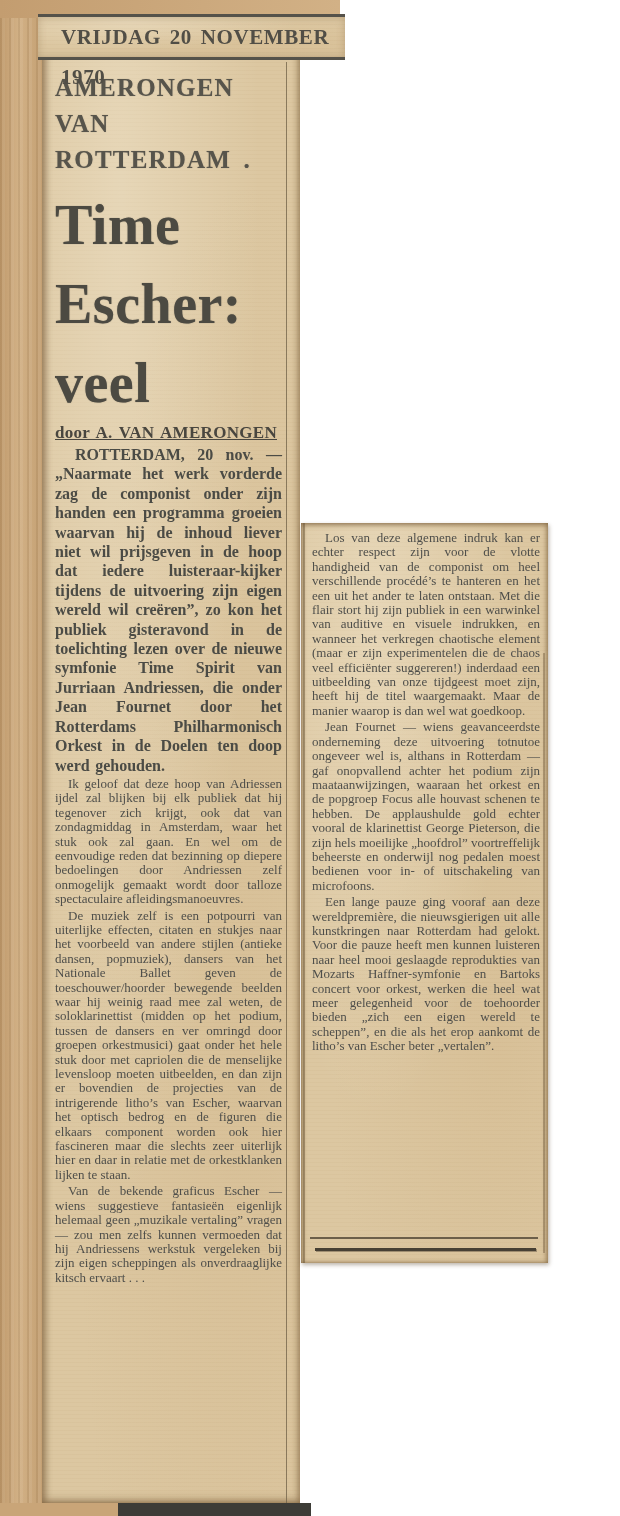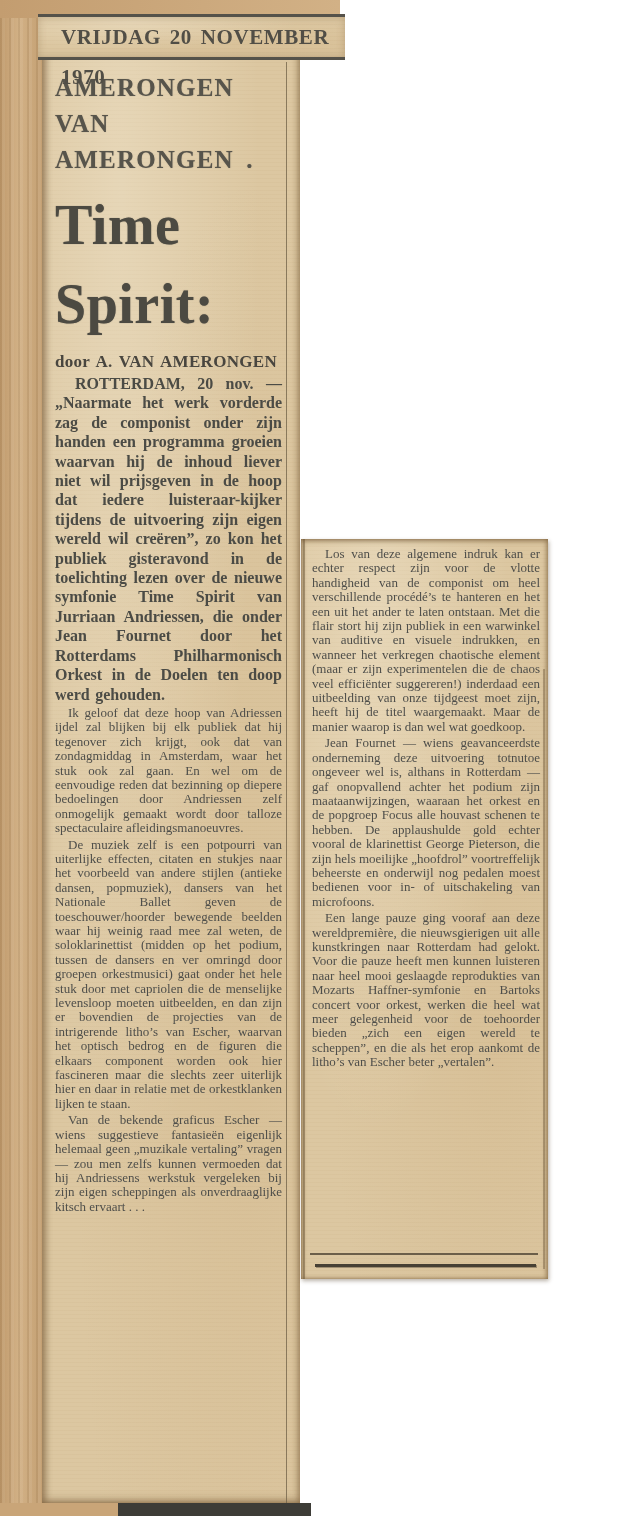--- a/index.html
+++ b/index.html
@@ -62,39 +62,39 @@
     line-height:36px;letter-spacing:1.2px;word-spacing:5px;
     text-shadow:0 0 1px rgba(87,84,75,.5);
   }
   .headline{margin-top:8px;}
   .headline .hl-line{
     display:block;font-size:56px;font-weight:bold;color:#4c4a42;
     line-height:79px;letter-spacing:.5px;
     text-shadow:0 0 1px rgba(70,66,58,.55);
   }
   .byline{
-    margin-top:8px;font-size:17px;font-weight:bold;color:#49463f;
-    letter-spacing:.3px;word-spacing:2px;
+    margin-top:0;font-size:17px;font-weight:bold;color:#49463f;
+    letter-spacing:.3px;word-spacing:2px;text-decoration:underline;
   }
   
   .lead{
     margin:2px 0 0 0;
     font-size:16px;font-weight:bold;color:#4b4b45;
     line-height:19.4px;text-align:justify;text-indent:20px;
     word-spacing:1.5px;
   }
   .bodytext p{
     margin:2px 0 0 0;
     font-size:13px;color:#4e4e4a;
     line-height:14.4px;text-align:justify;text-indent:13px;
   }
   .left-clipping .bodytext{}
   
   .right-clipping{
-    position:absolute;left:301px;top:539px;width:247px;height:740px;
+    position:absolute;left:301px;top:523px;width:247px;height:740px;
     overflow:hidden;box-sizing:border-box;
     padding:6px 8px 0 11px;
     box-shadow:
       1px 2px 4px rgba(60,40,15,.35),
       inset 2px 0 4px rgba(95,65,30,.40),
       inset -2px 0 4px rgba(95,65,30,.35),
       inset 0 3px 5px rgba(95,65,30,.30);
   }
   .right-clipping .edge-line-left{
     position:absolute;left:2px;top:0;bottom:0;width:2px;background:rgba(90,70,40,.40);
@@ -125,25 +125,26 @@
 <body>
 
 <div class="backing-left"></div>
 <div class="backing-top"></div>
 
 <div class="left-clipping paper">
   <div class="col-rule-right"></div>
   <div class="left-inner">
     <div class="kicker">
       <span>AMERONGEN VAN</span><br>
-      <span>AMERONGEN .</span>
+      <span>ROTTERDAM .</span>
     </div>
     <div class="headline">
       <span class="hl-line">Time</span>
-      <span class="hl-line">Spirit:</span>
+      <span class="hl-line">Escher:</span>
+      <span class="hl-line">veel</span>
     </div>
     <div class="byline">door A. VAN AMERONGEN</div>
     <p class="lead">ROTTERDAM, 20 nov. — „Naarmate het werk vorderde zag de componist onder zijn handen een programma groeien waarvan hij de inhoud liever niet wil prijsgeven in de hoop dat iedere luisteraar-kijker tijdens de uitvoering zijn eigen wereld wil creëren”, zo kon het publiek gisteravond in de toelichting lezen over de nieuwe symfonie Time Spirit van Jurriaan Andriessen, die onder Jean Fournet door het Rotterdams Philharmonisch Orkest in de Doelen ten doop werd gehouden.</p>
     <div class="bodytext">
       <p>Ik geloof dat deze hoop van Adriessen ijdel zal blijken bij elk publiek dat hij tegenover zich krijgt, ook dat van zondagmiddag in Amsterdam, waar het stuk ook zal gaan. En wel om de eenvoudige reden dat bezinning op diepere bedoelingen door Andriessen zelf onmogelijk gemaakt wordt door talloze spectaculaire afleidingsmanoeuvres.</p>
       <p>De muziek zelf is een potpourri van uiterlijke effecten, citaten en stukjes naar het voorbeeld van andere stijlen (antieke dansen, popmuziek), dansers van het Nationale Ballet geven de toeschouwer/hoorder bewegende beelden waar hij weinig raad mee zal weten, de soloklarinettist (midden op het podium, tussen de dansers en ver omringd door groepen orkestmusici) gaat onder het hele stuk door met capriolen die de menselijke levensloop moeten uitbeelden, en dan zijn er bovendien de projecties van de intrigerende litho’s van Escher, waarvan het optisch bedrog en de figuren die elkaars component worden ook hier fascineren maar die slechts zeer uiterlijk hier en daar in relatie met de orkestklanken lijken te staan.</p>
       <p>Van de bekende graficus Escher — wiens suggestieve fantasieën eigenlijk helemaal geen „muzikale vertaling” vragen — zou men zelfs kunnen vermoeden dat hij Andriessens werkstuk vergeleken bij zijn eigen scheppingen als onverdraaglijke kitsch ervaart . . .</p>
     </div>
   </div>
 </div>

